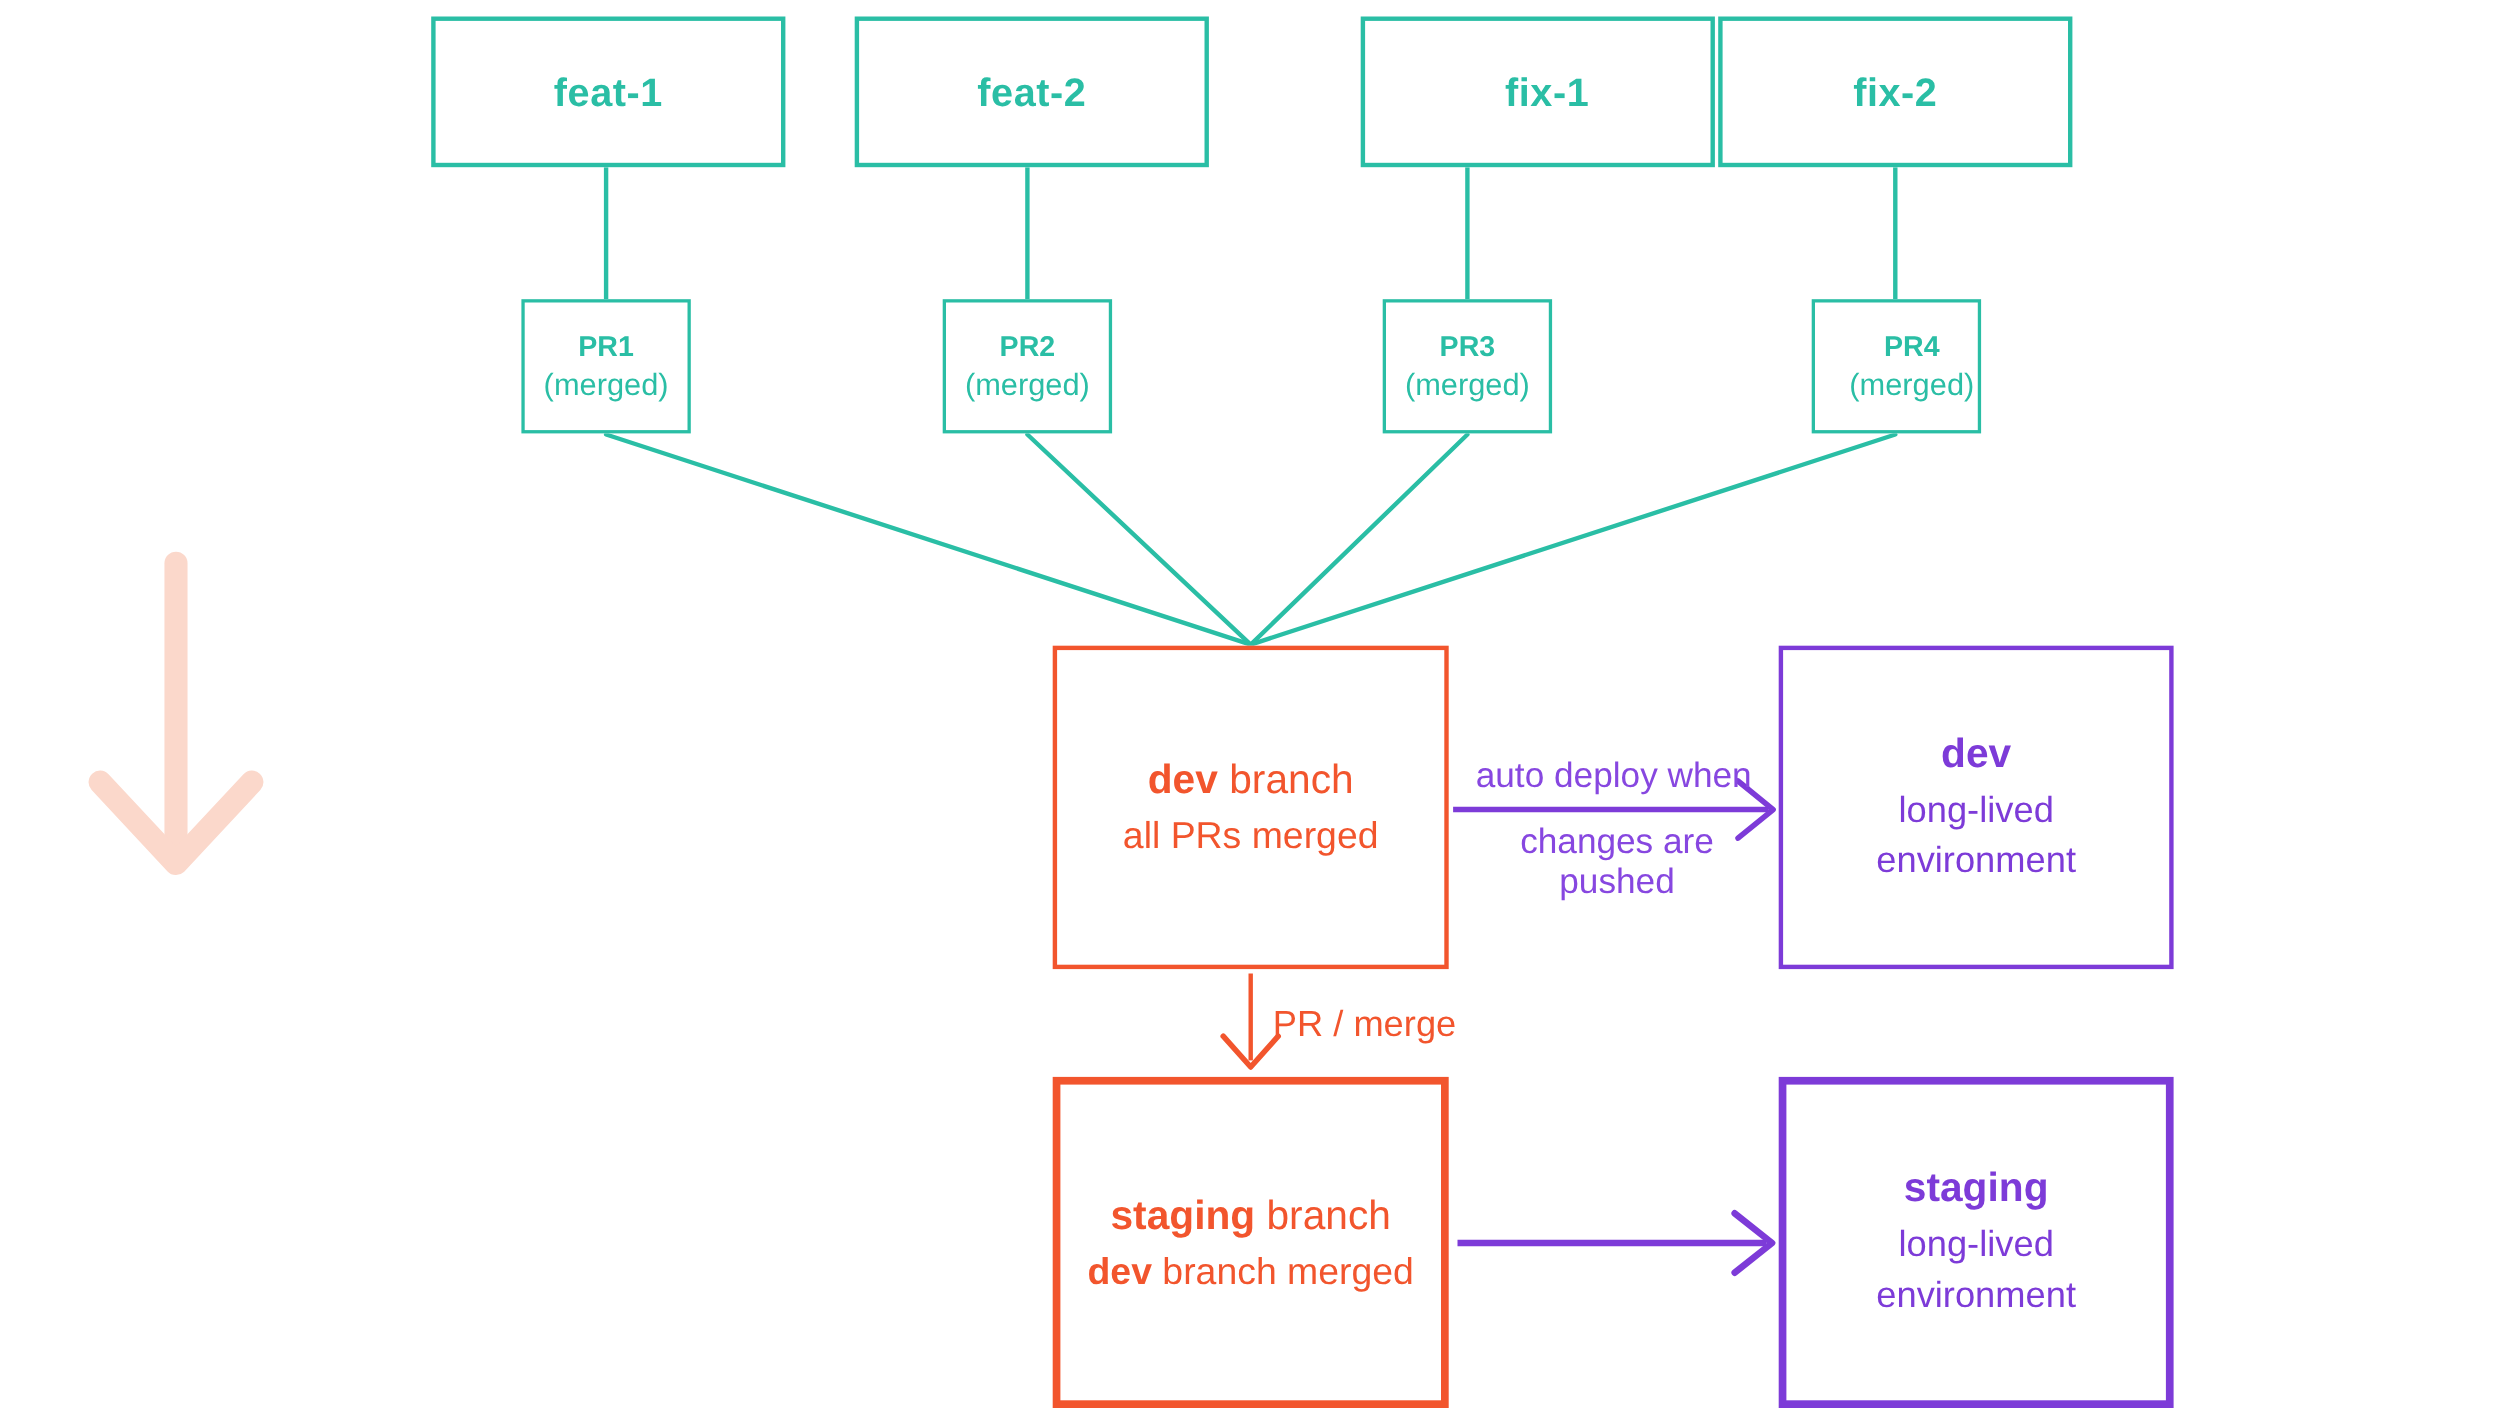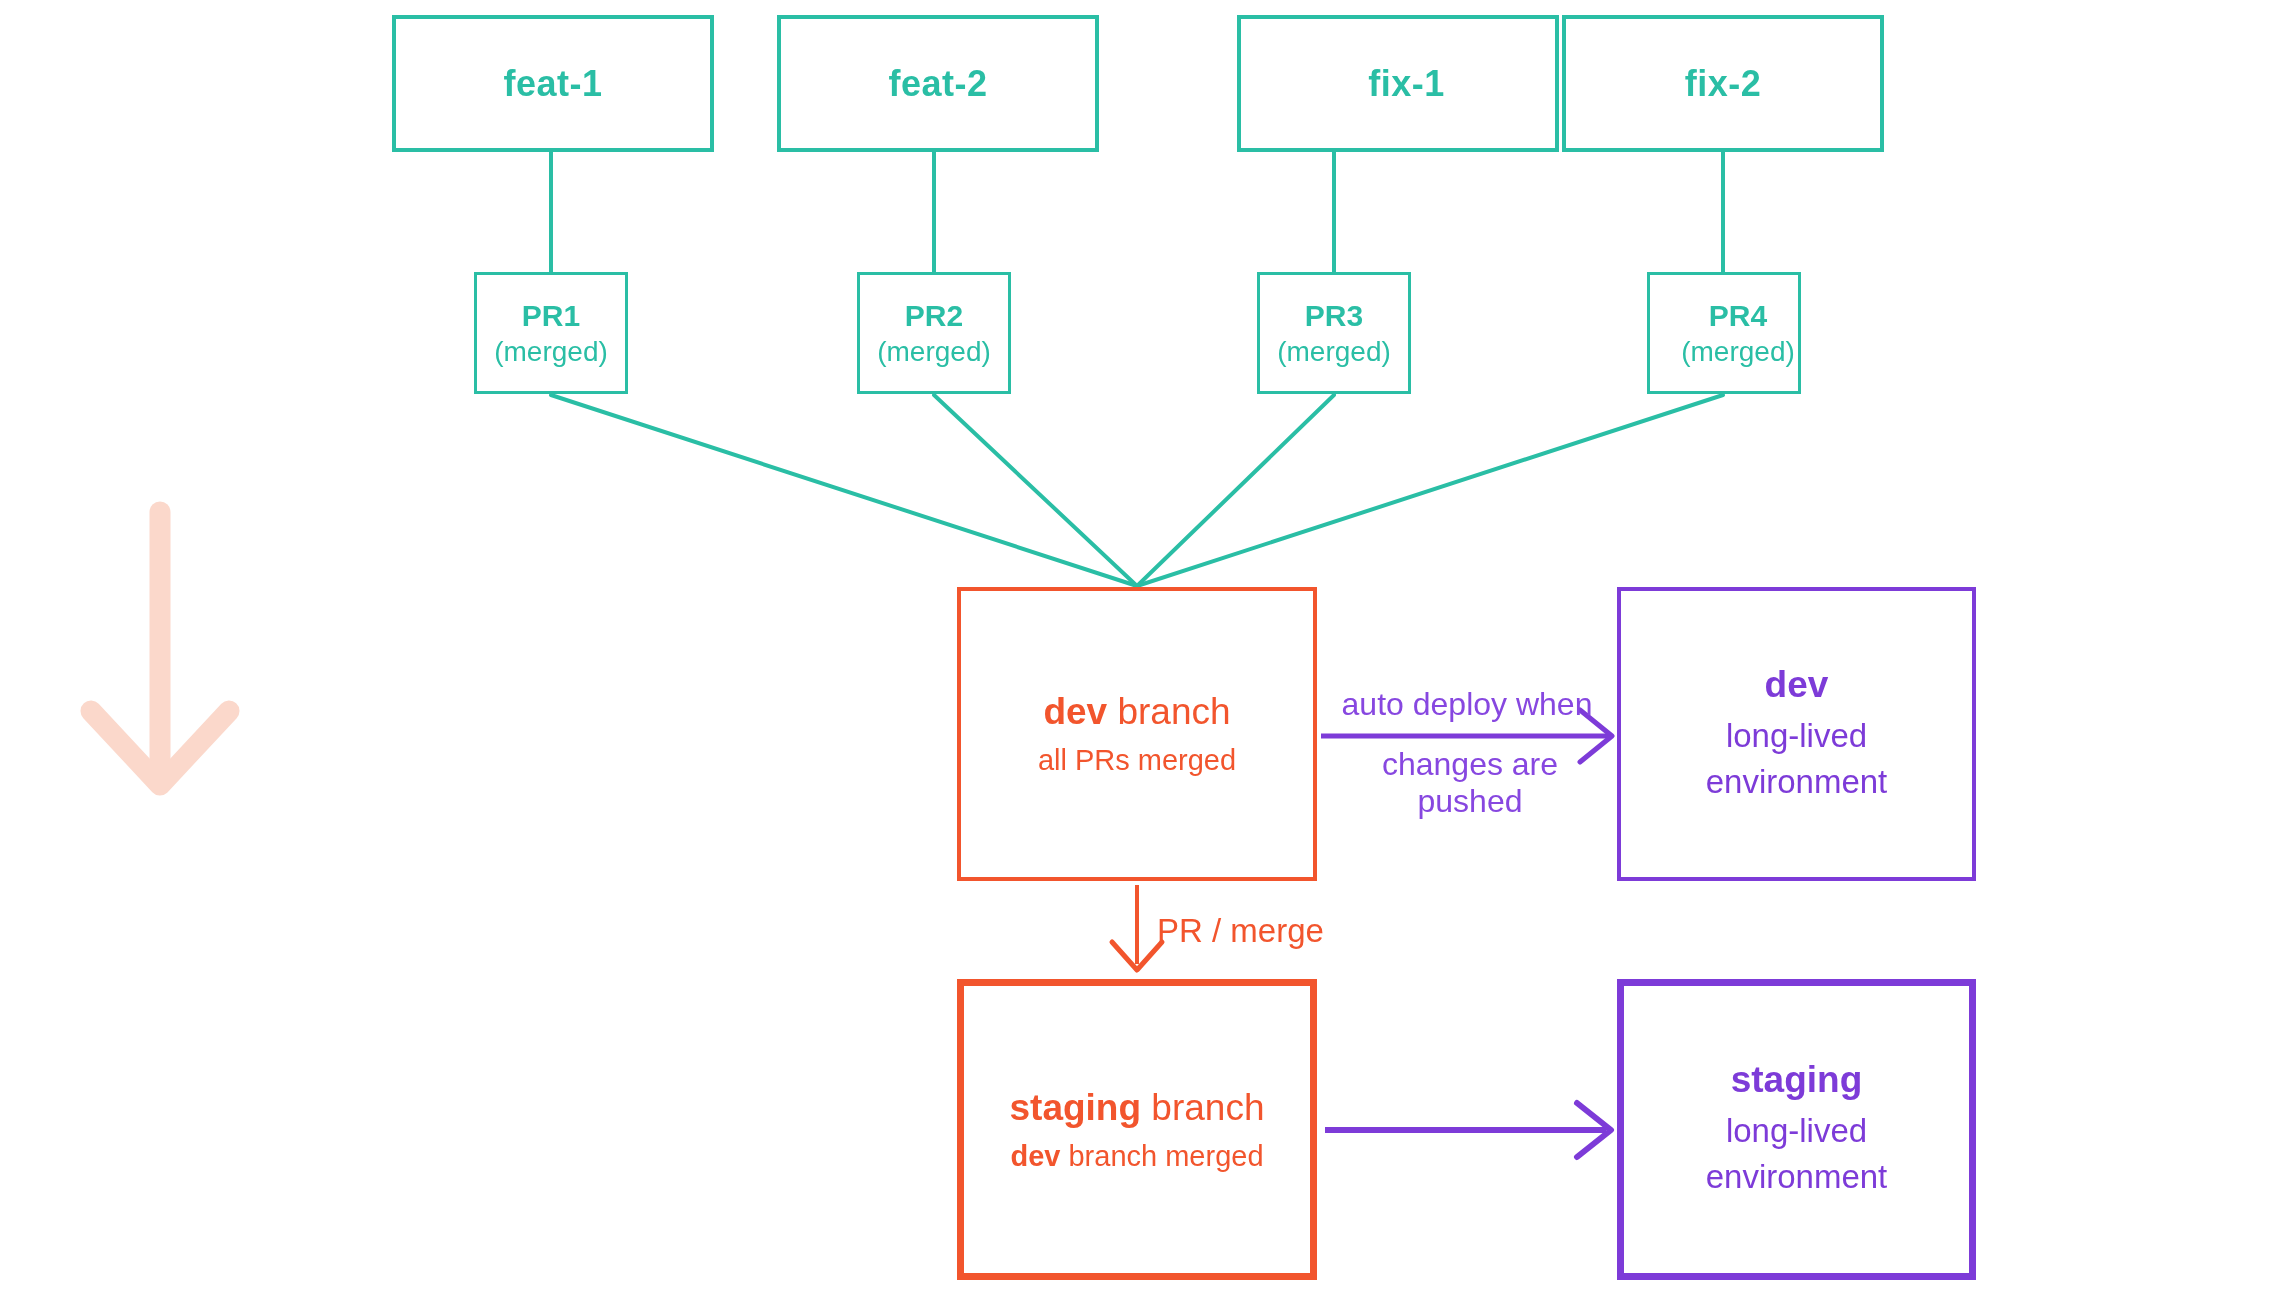--- a/index.html
+++ b/index.html
@@ -28,35 +28,35 @@
   
   .feat{ top:15px; width:322px; height:137px;
          border:4px solid var(--teal,#2abea5); color:var(--teal,#2abea5);
          font-size:36px; font-weight:700; letter-spacing:.5px;}
   #feat-1{left:392px;} #feat-2{left:777px;} #fix-1{left:1237px;padding-left:17px;} #fix-2{left:1562px;}
 
   
   .pr{ top:272px; width:154px; height:122px;
        border:3px solid var(--teal,#2abea5); color:var(--teal,#2abea5);}
   #pr-1{left:474px;} #pr-2{left:857px;} #pr-3{left:1257px;} #pr-4{left:1647px;padding-left:28px;}
-  .pr-title{font-size:30px; font-weight:700;}
+  .pr-title{font-size:26px; font-weight:700;}
   .pr-status{font-size:28px; font-weight:400; margin-top:3px;text-align:right;}
 
   
   #dev-branch-box{left:957px; top:587px; width:360px; height:294px;
        border:4px solid var(--orange,#f2552d); color:var(--orange,#f2552d);}
   #dev-env-box{left:1617px; top:587px; width:359px; height:294px;
        border:4px solid var(--purple,#7d3bd8); color:var(--purple,#7d3bd8);}
   #staging-branch-box{left:957px; top:979px; width:360px; height:301px;
        border:7px solid var(--orange,#f2552d); color:var(--orange,#f2552d);}
   #staging-env-box{left:1617px; top:979px; width:359px; height:301px;
        border:7px solid var(--purple,#7d3bd8); color:var(--purple,#7d3bd8);}
   .box-title{font-size:37px; font-weight:400;text-align:center;}
   .box-title .bold{font-weight:700;}
-  .box-sub{font-size:29px; font-weight:400; margin-top:11px;text-align:center;}
+  .box-sub{font-size:34px; font-weight:400; margin-top:11px;text-align:center;}
   .box-sub .bold{font-weight:700;}
   .env-title{font-size:37px; font-weight:700;}
   .env-line{font-size:33px; font-weight:400; line-height:1.38;}
   .env-line.first{margin-top:7px;}
 
   
   .arrow-label{position:absolute; font-size:32px; color:var(--purple_label,#8747e0); text-align:center;}
   #auto-deploy-line1{left:1337px; top:686px; width:260px;}
   #auto-deploy-line2{left:1327px; top:746px; width:286px;}
   #pr-merge-label{left:1157px; top:912px; width:200px; text-align:left;

